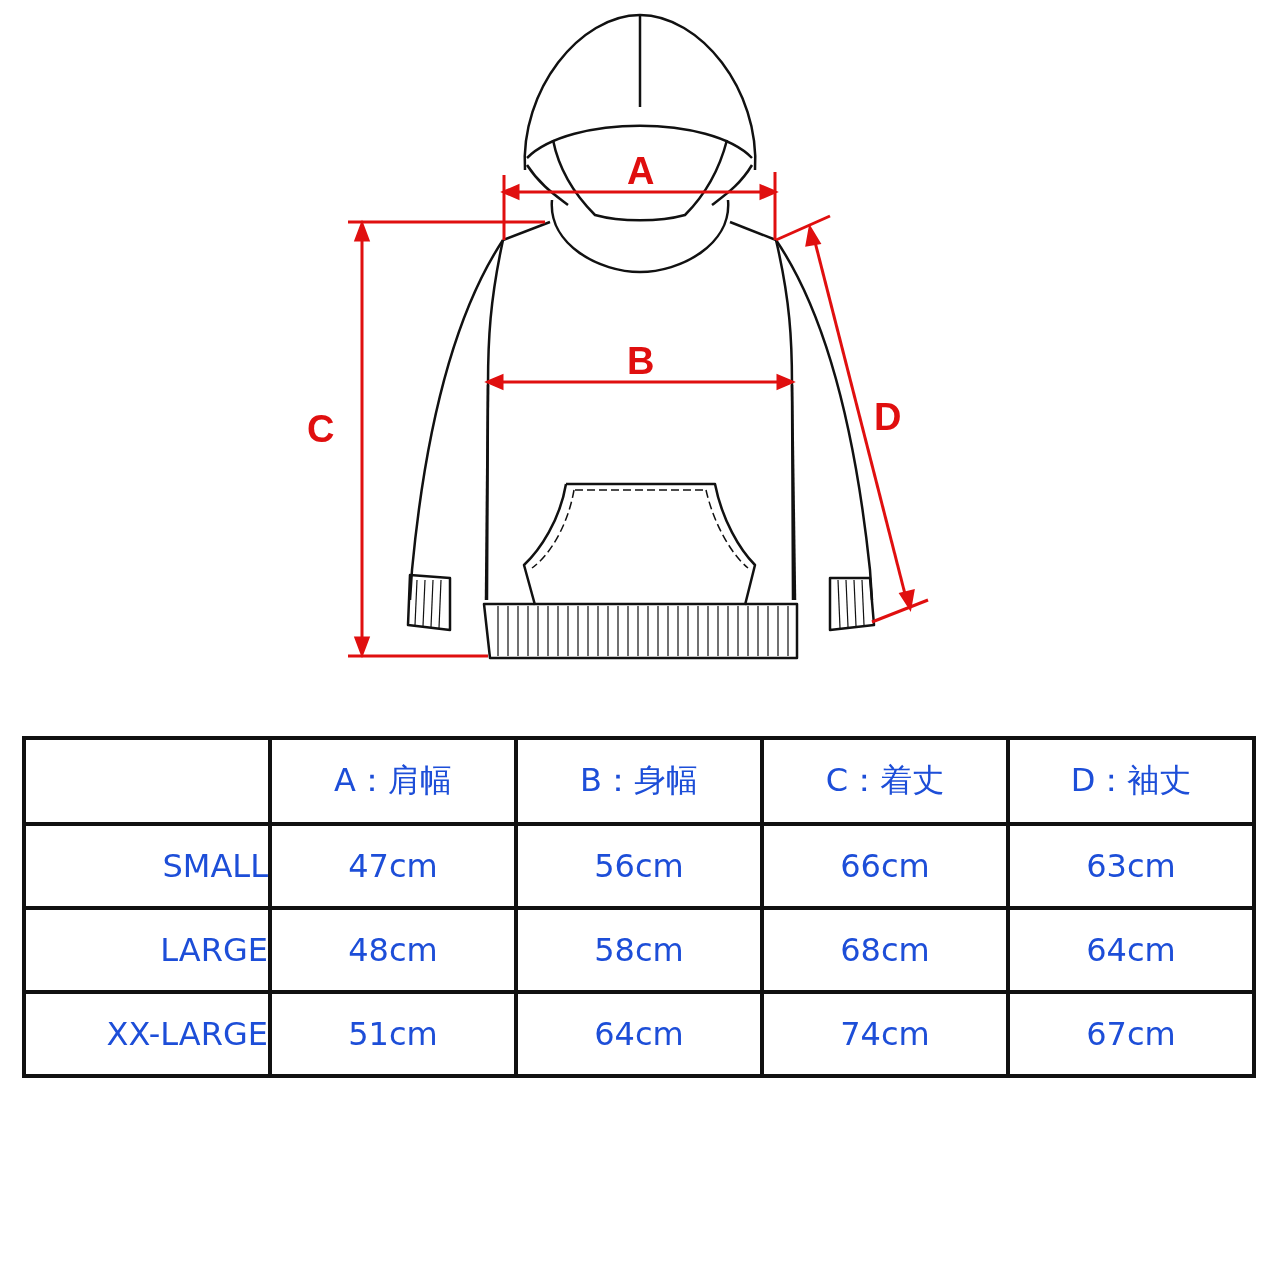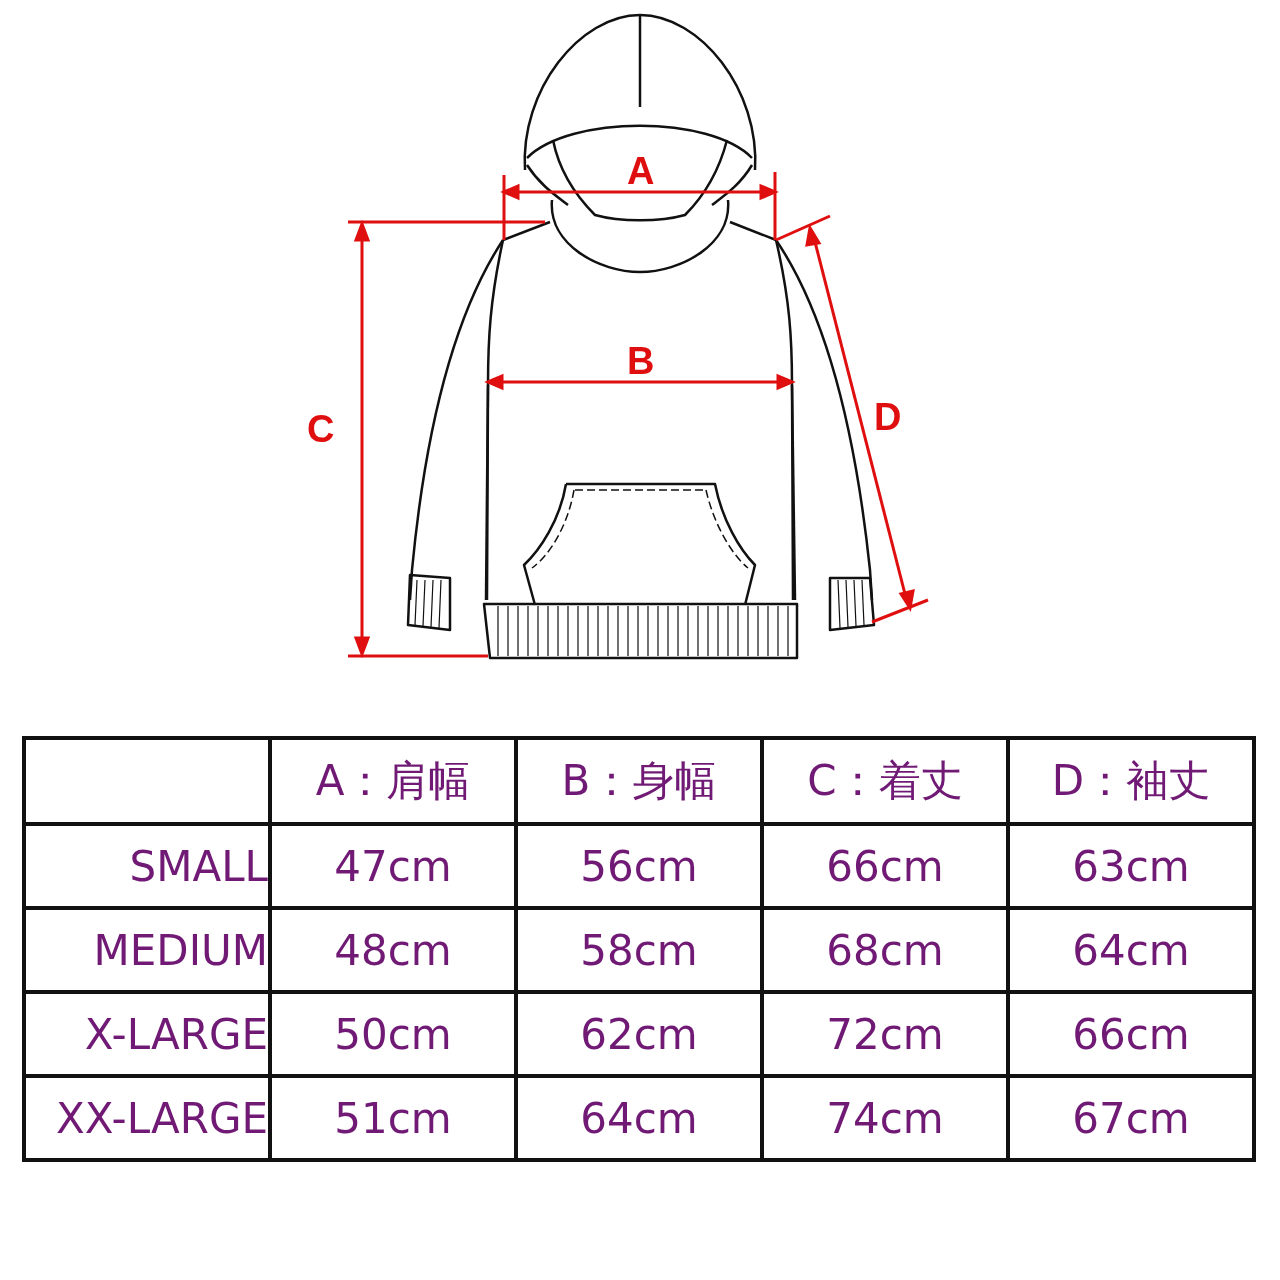--- a/index.html
+++ b/index.html
@@ -1,21 +1,21 @@
 <!DOCTYPE html>
 <html><head>
 <meta charset="utf-8">
 <style>
   html, body { margin: 0; padding: 0; background: #ffffff; }
   body { width: 1280px; height: 1280px; position: relative; overflow: hidden; font-family: "DejaVu Sans", sans-serif; }
   .diagram { position: absolute; left: 0; top: 0; width: 1280px; height: 700px; }
   .diagram svg { width: 1280px; height: 700px; display: block; }
   .lbl { position: absolute; color: #e00f0f; font-family: "Liberation Sans", sans-serif; font-weight: bold; font-size: 38px; line-height: 1; }
   table.size-table { position: absolute; left: 22px; top: 736px; width: 1234px; border-collapse: collapse; table-layout: fixed; }
-  table.size-table td { border: 4px solid #111; height: 80px; padding: 0; font-family: "DejaVu Sans", sans-serif; font-size: 42px; color: #701a75; text-align: center; vertical-align: middle; }
+  table.size-table td { border: 4px solid #111; height: 80px; padding: 0; font-family: "DejaVu Sans", sans-serif; font-size: 32px; color: #1d4ed8; text-align: center; vertical-align: middle; }
   table.size-table td.size-name { text-align: right; padding-left: 8px; }
   table.size-table tr.head td { height: 82px; }
 </style>
 </head>
 <body>
 
 <div class="diagram">
   <svg viewBox="0 0 1280 700">
     <g fill="none" stroke="#111" stroke-width="2.5" stroke-linejoin="round">
 
@@ -131,32 +131,25 @@
     <td>D：袖丈</td>
   </tr>
   <tr>
     <td class="size-name">SMALL</td>
     <td>47cm</td>
     <td>56cm</td>
     <td>66cm</td>
     <td>63cm</td>
   </tr>
   <tr>
-    <td class="size-name">MEDIUM</td>
+    <td class="size-name">LARGE</td>
     <td>48cm</td>
     <td>58cm</td>
     <td>68cm</td>
     <td>64cm</td>
-  </tr>
-  <tr>
-    <td class="size-name">X-LARGE</td>
-    <td>50cm</td>
-    <td>62cm</td>
-    <td>72cm</td>
-    <td>66cm</td>
   </tr>
   <tr>
     <td class="size-name">XX-LARGE</td>
     <td>51cm</td>
     <td>64cm</td>
     <td>74cm</td>
     <td>67cm</td>
   </tr>
 </tbody>
   </table>

